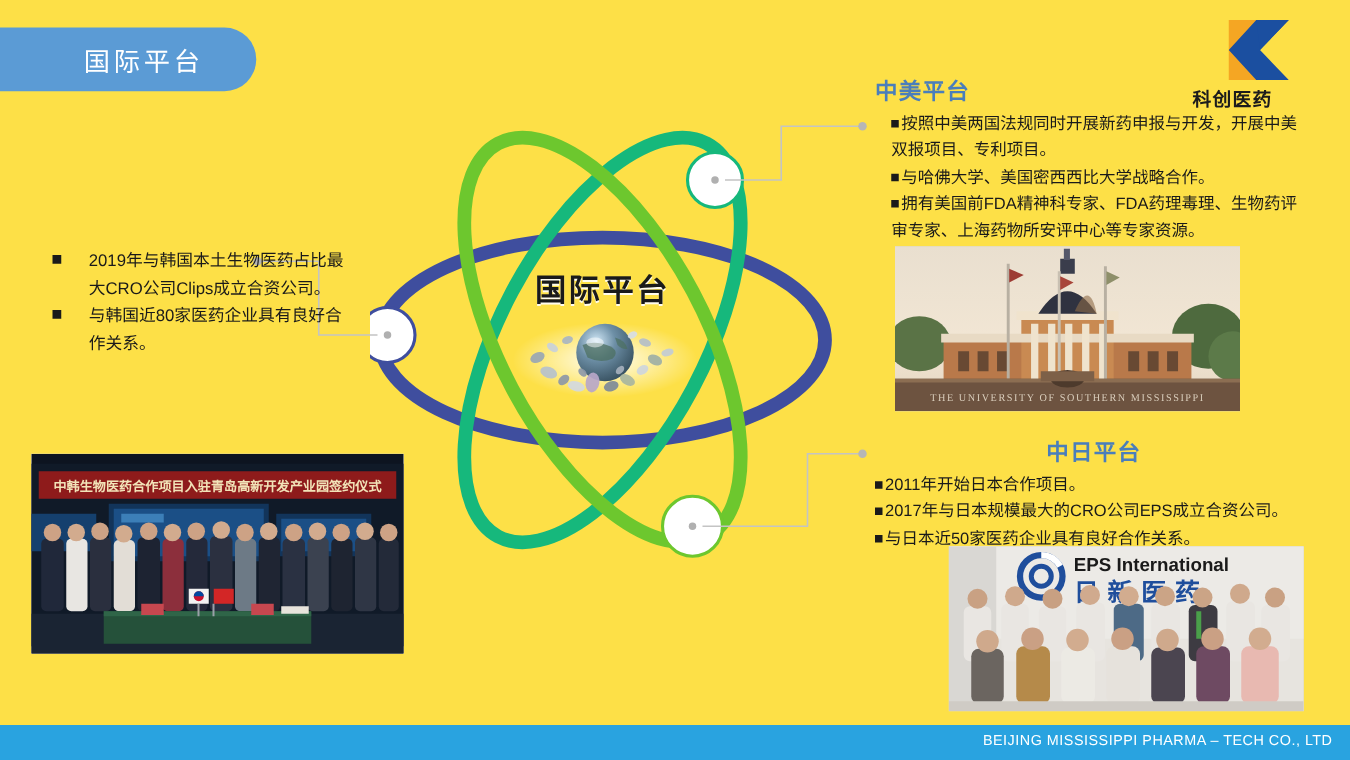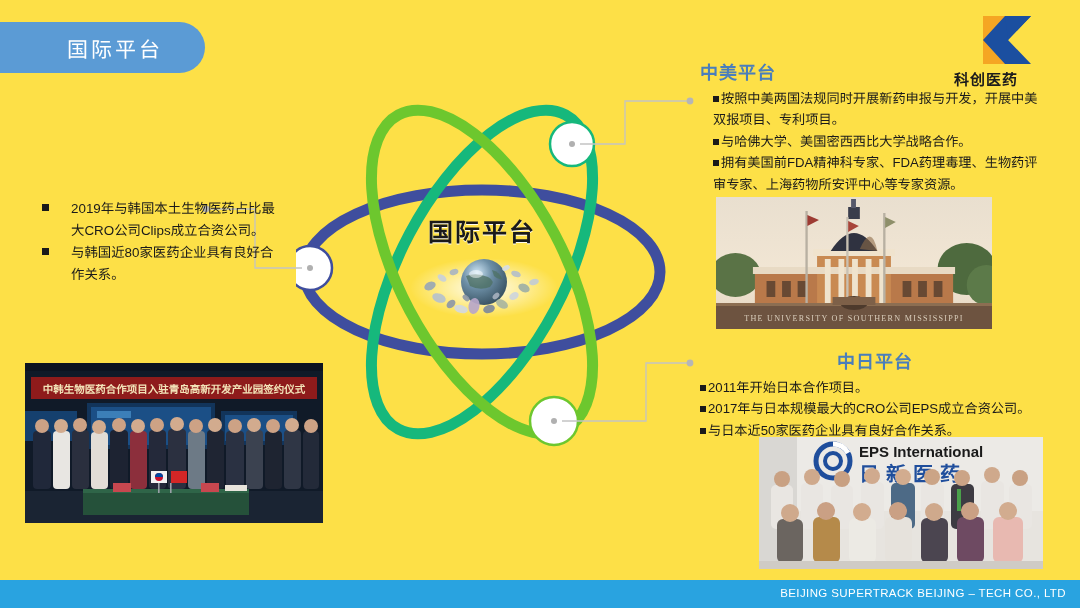--- a/index.html
+++ b/index.html
@@ -514,16 +514,16 @@
       <rect x="146" y="108" width="16" height="12" fill="#d32626"></rect>
       <rect x="145" y="120" width="1.6" height="10" fill="#9aa0a8"></rect>
 
       <rect x="88" y="120" width="18" height="9" fill="#c7474f"></rect>
       <rect x="176" y="120" width="18" height="9" fill="#c7474f"></rect>
       <rect x="200" y="122" width="22" height="6" fill="#e8e4dc"></rect>
     </svg>
   </div>
 
   <div class="footer-bar">
-    <div class="footer-text">BEIJING SUPERTRACK BEIJING – TECH CO., LTD</div>
+    <div class="footer-text">BEIJING MISSISSIPPI PHARMA – TECH CO., LTD</div>
   </div>
 
 </div>
 
 </body></html>

